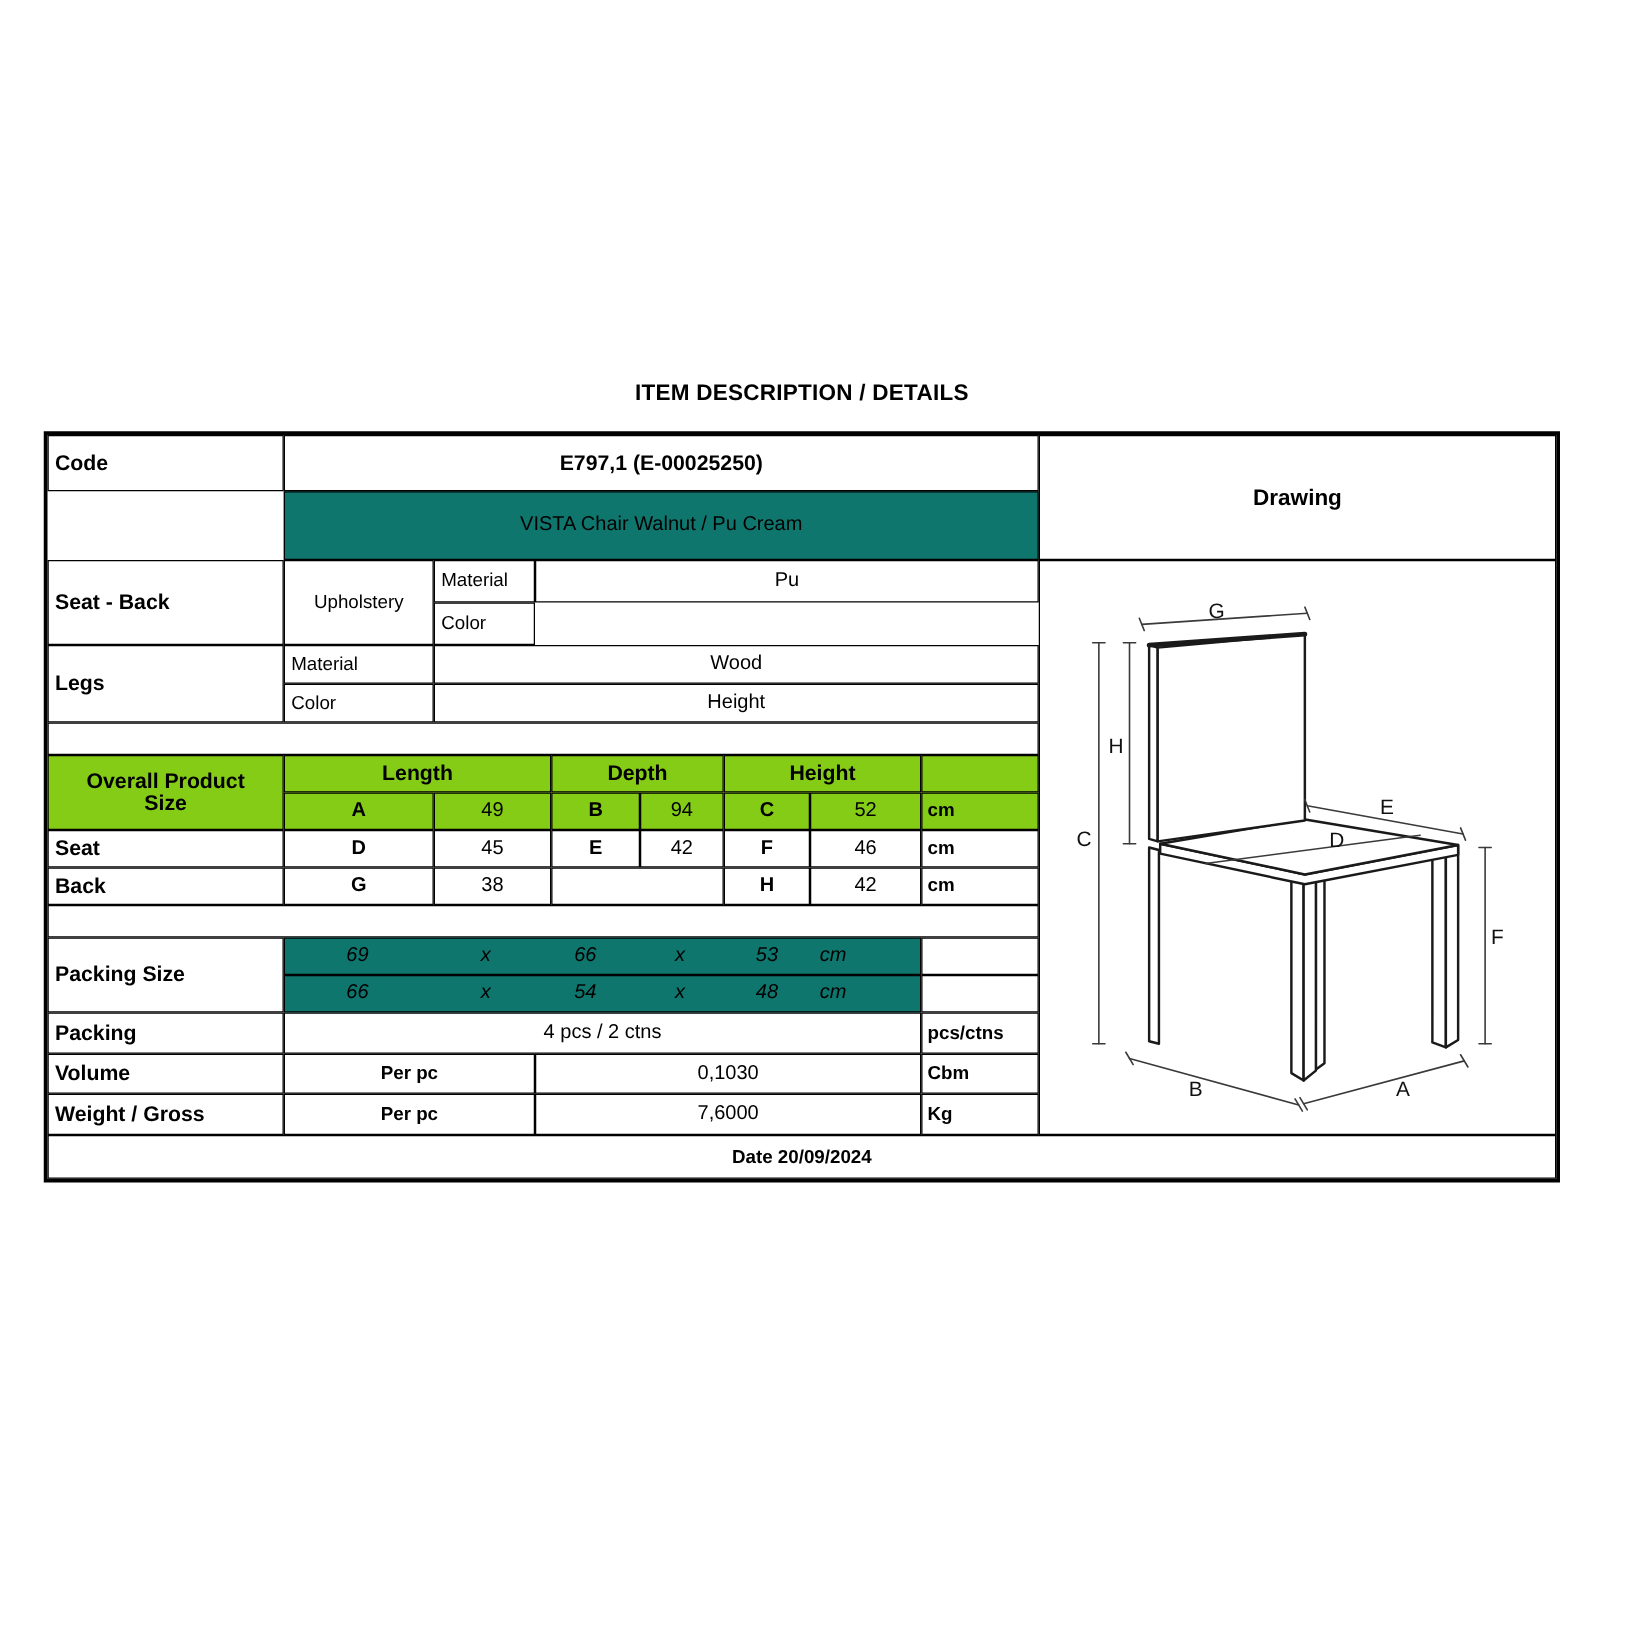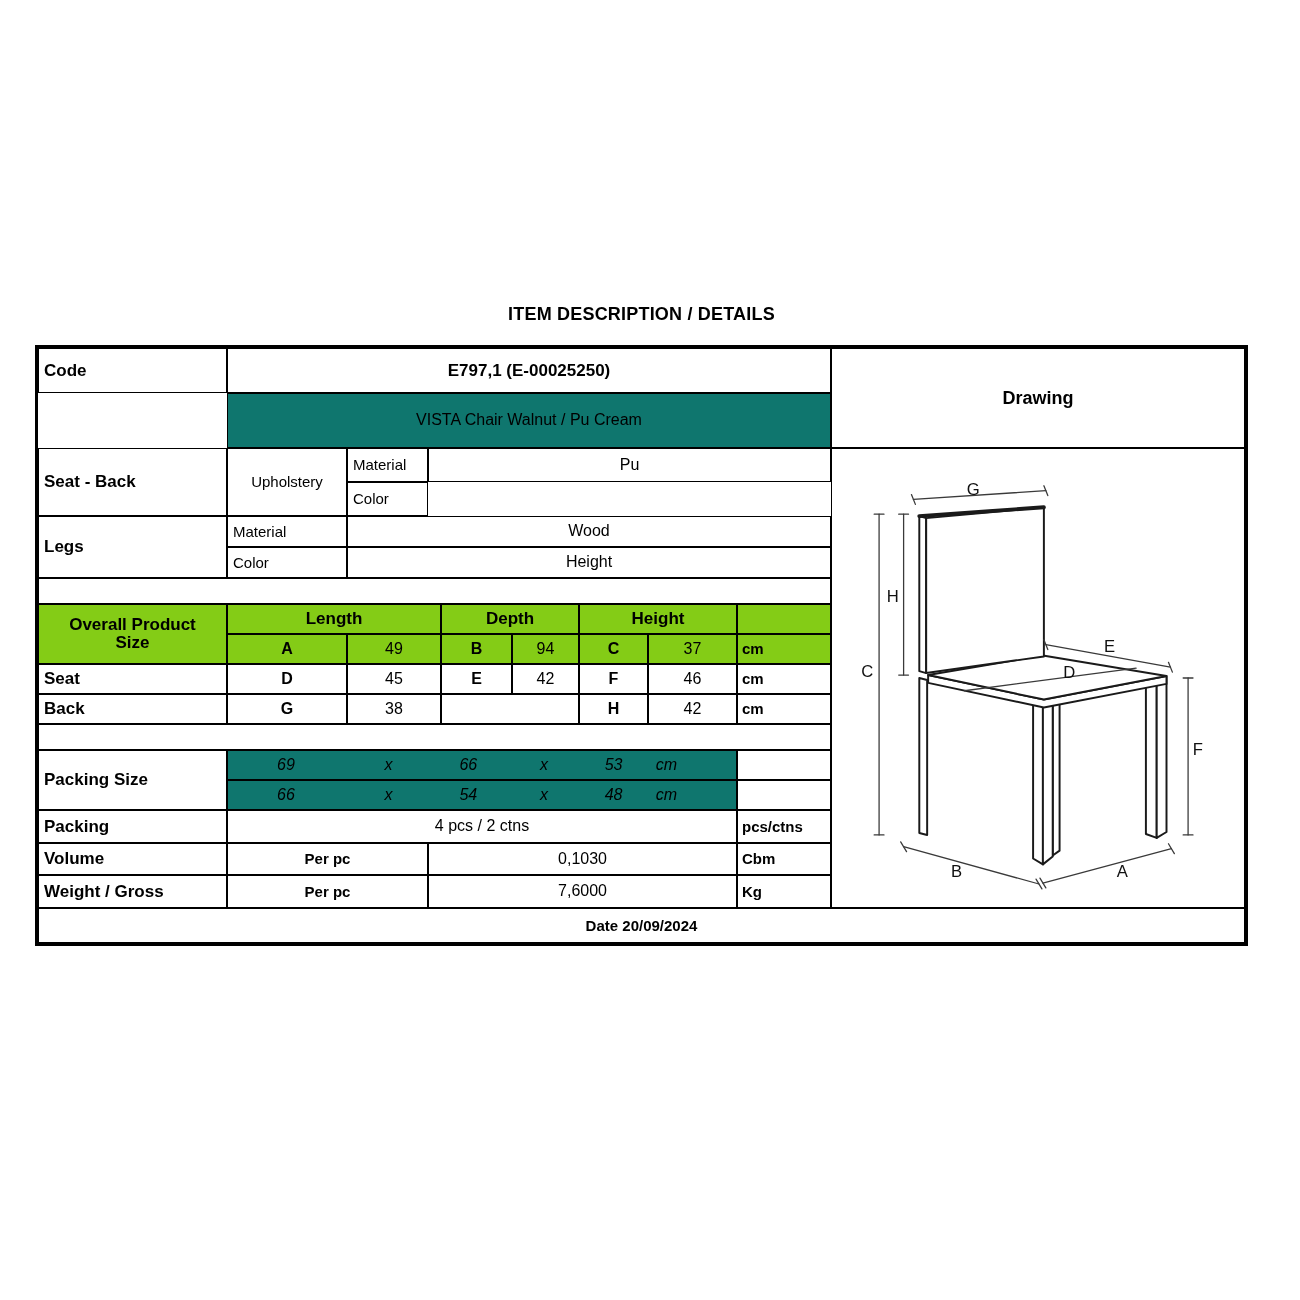--- a/index.html
+++ b/index.html
@@ -83,21 +83,21 @@
     <div class="cell yellow bold c2-4 r8" style="font-size:17px">Length</div>
     <div class="cell yellow bold c5-6 r8" style="font-size:17px">Depth</div>
     <div class="cell yellow bold c7-8 r8" style="font-size:17px">Height</div>
     <div class="cell yellow c9 r8"></div>
 
     <div class="cell yellow bold c2 r9">A</div>
     <div class="cell yellow c3-4 r9">49</div>
     <div class="cell yellow bold c5 r9">B</div>
     <div class="cell yellow c6 r9">94</div>
     <div class="cell yellow bold c7 r9">C</div>
-    <div class="cell yellow c8 r9">37</div>
+    <div class="cell yellow c8 r9">52</div>
     <div class="cell yellow unit c9 r9">cm</div>
 
     <div class="cell lab c1 r10">Seat</div>
     <div class="cell bold c2 r10">D</div>
     <div class="cell c3-4 r10">45</div>
     <div class="cell bold c5 r10">E</div>
     <div class="cell c6 r10">42</div>
     <div class="cell bold c7 r10">F</div>
     <div class="cell c8 r10">46</div>
     <div class="cell unit c9 r10">cm</div>

